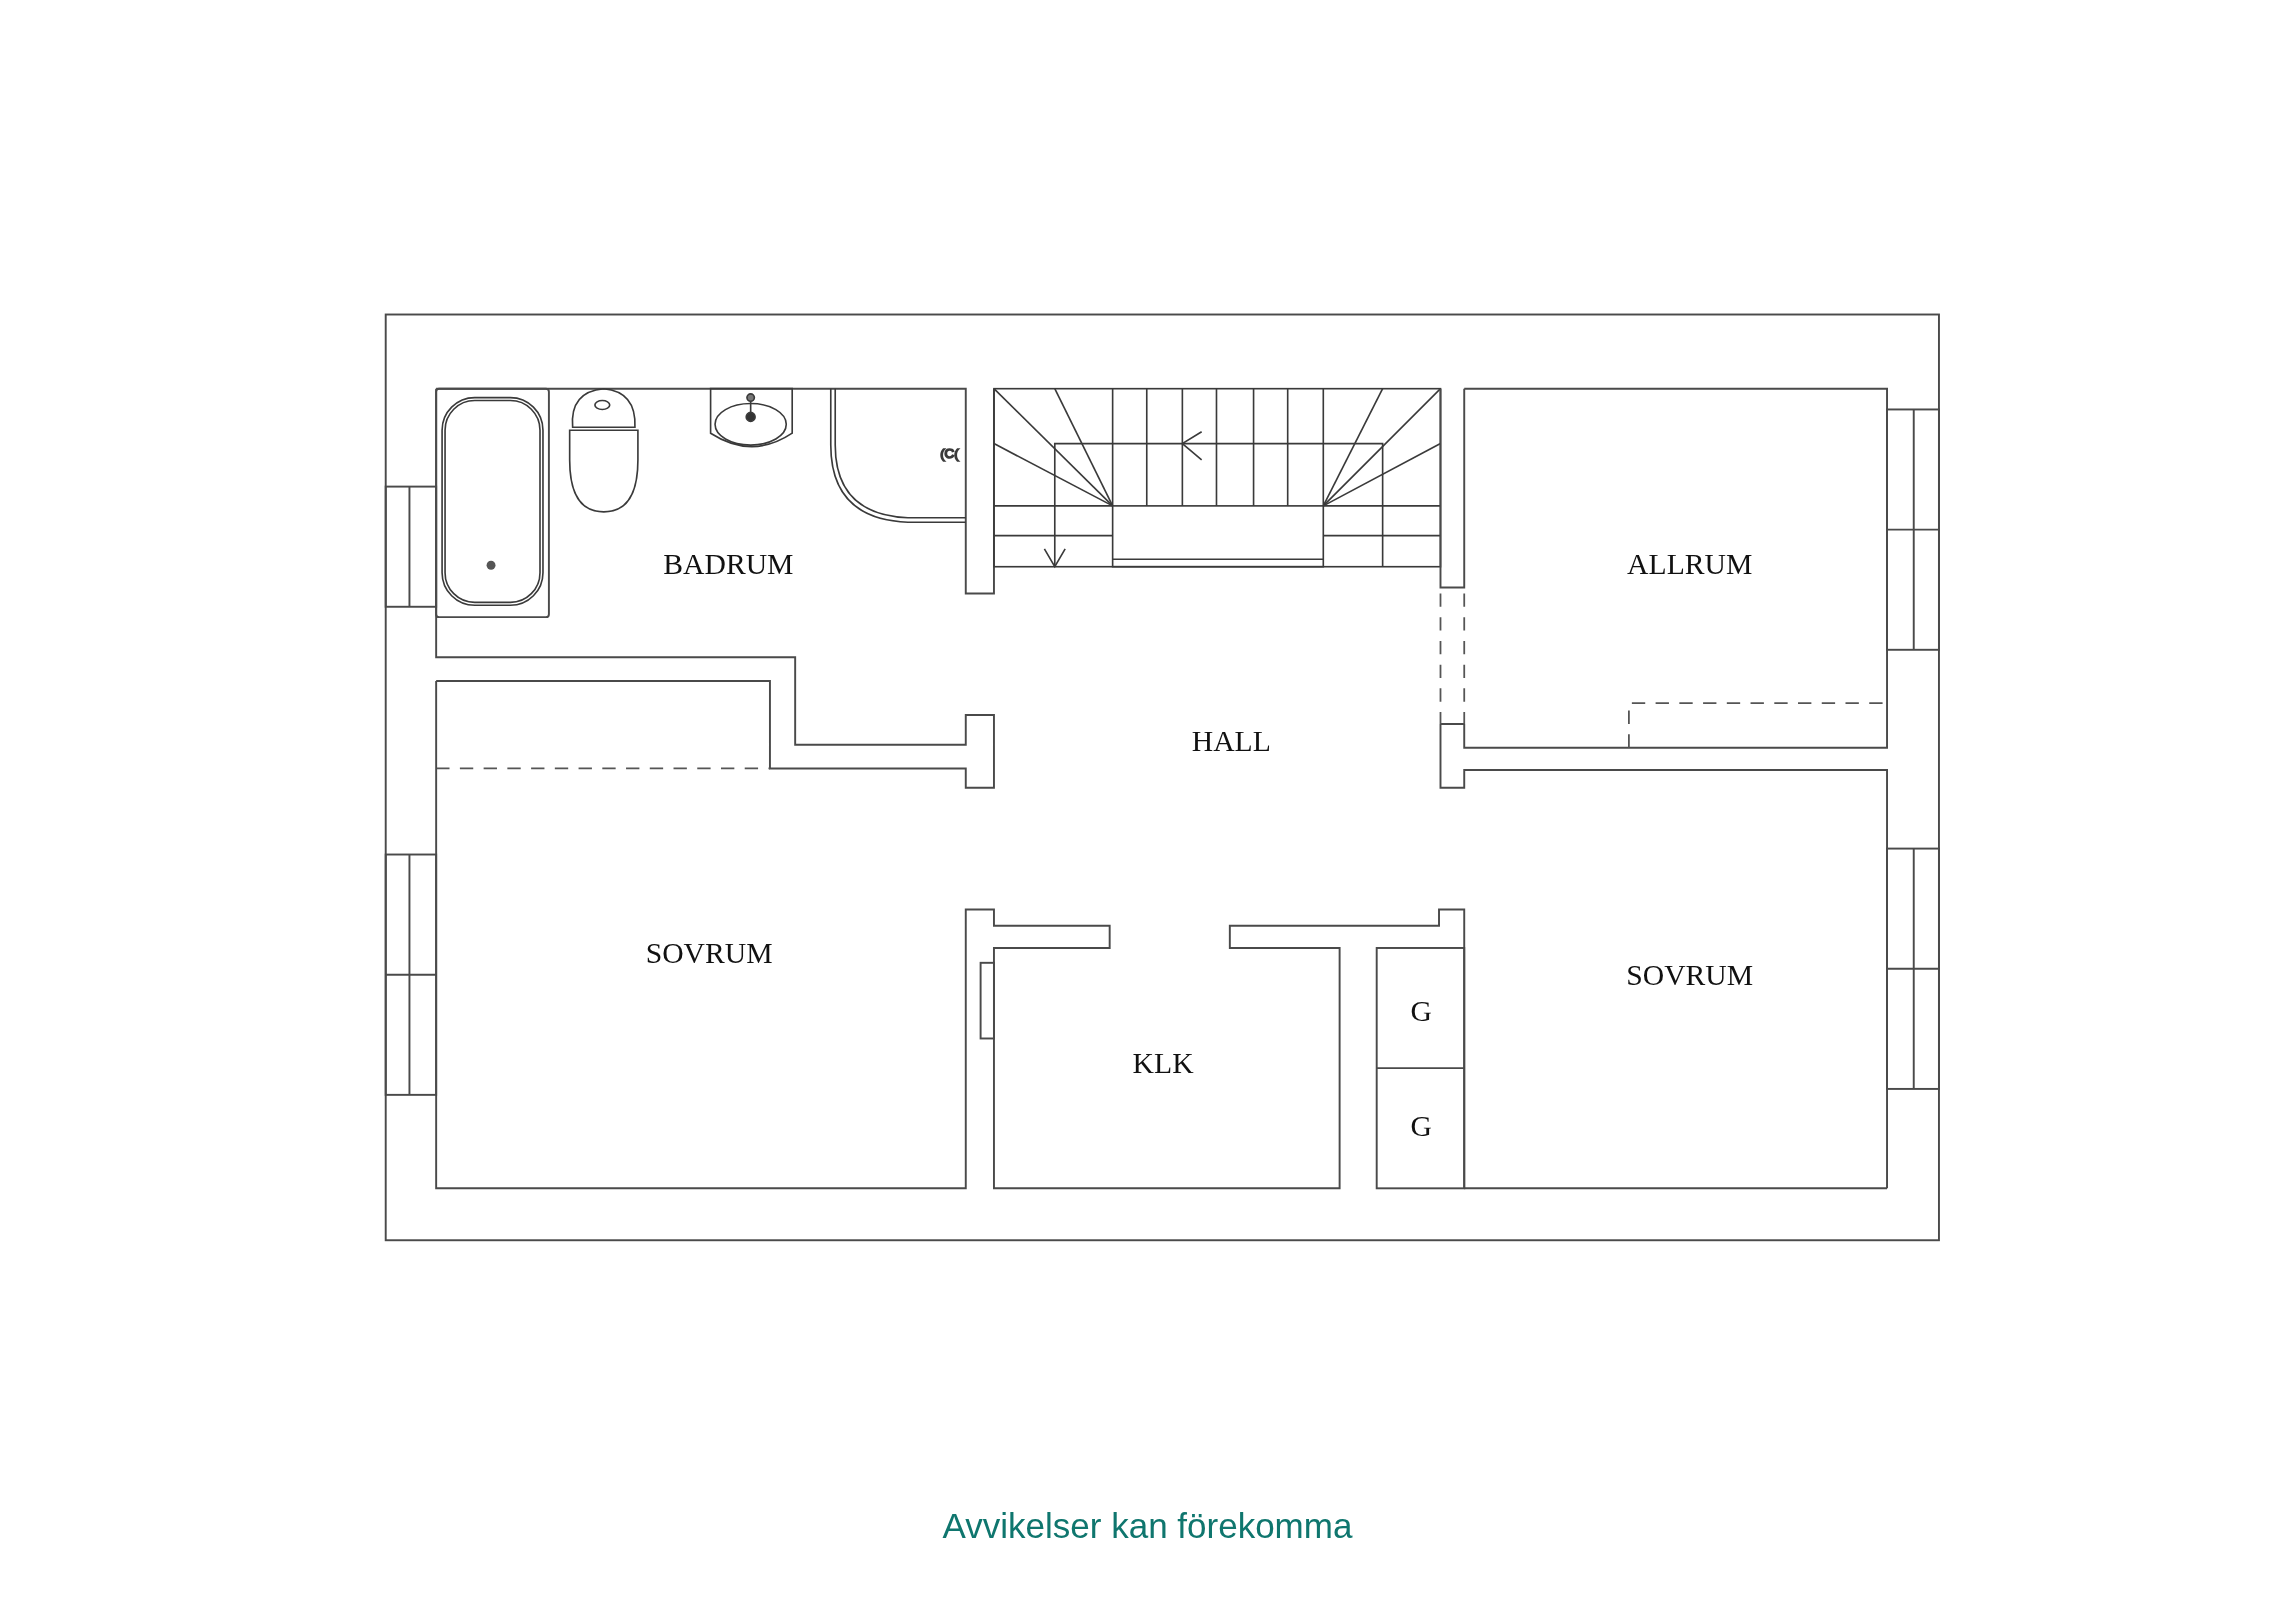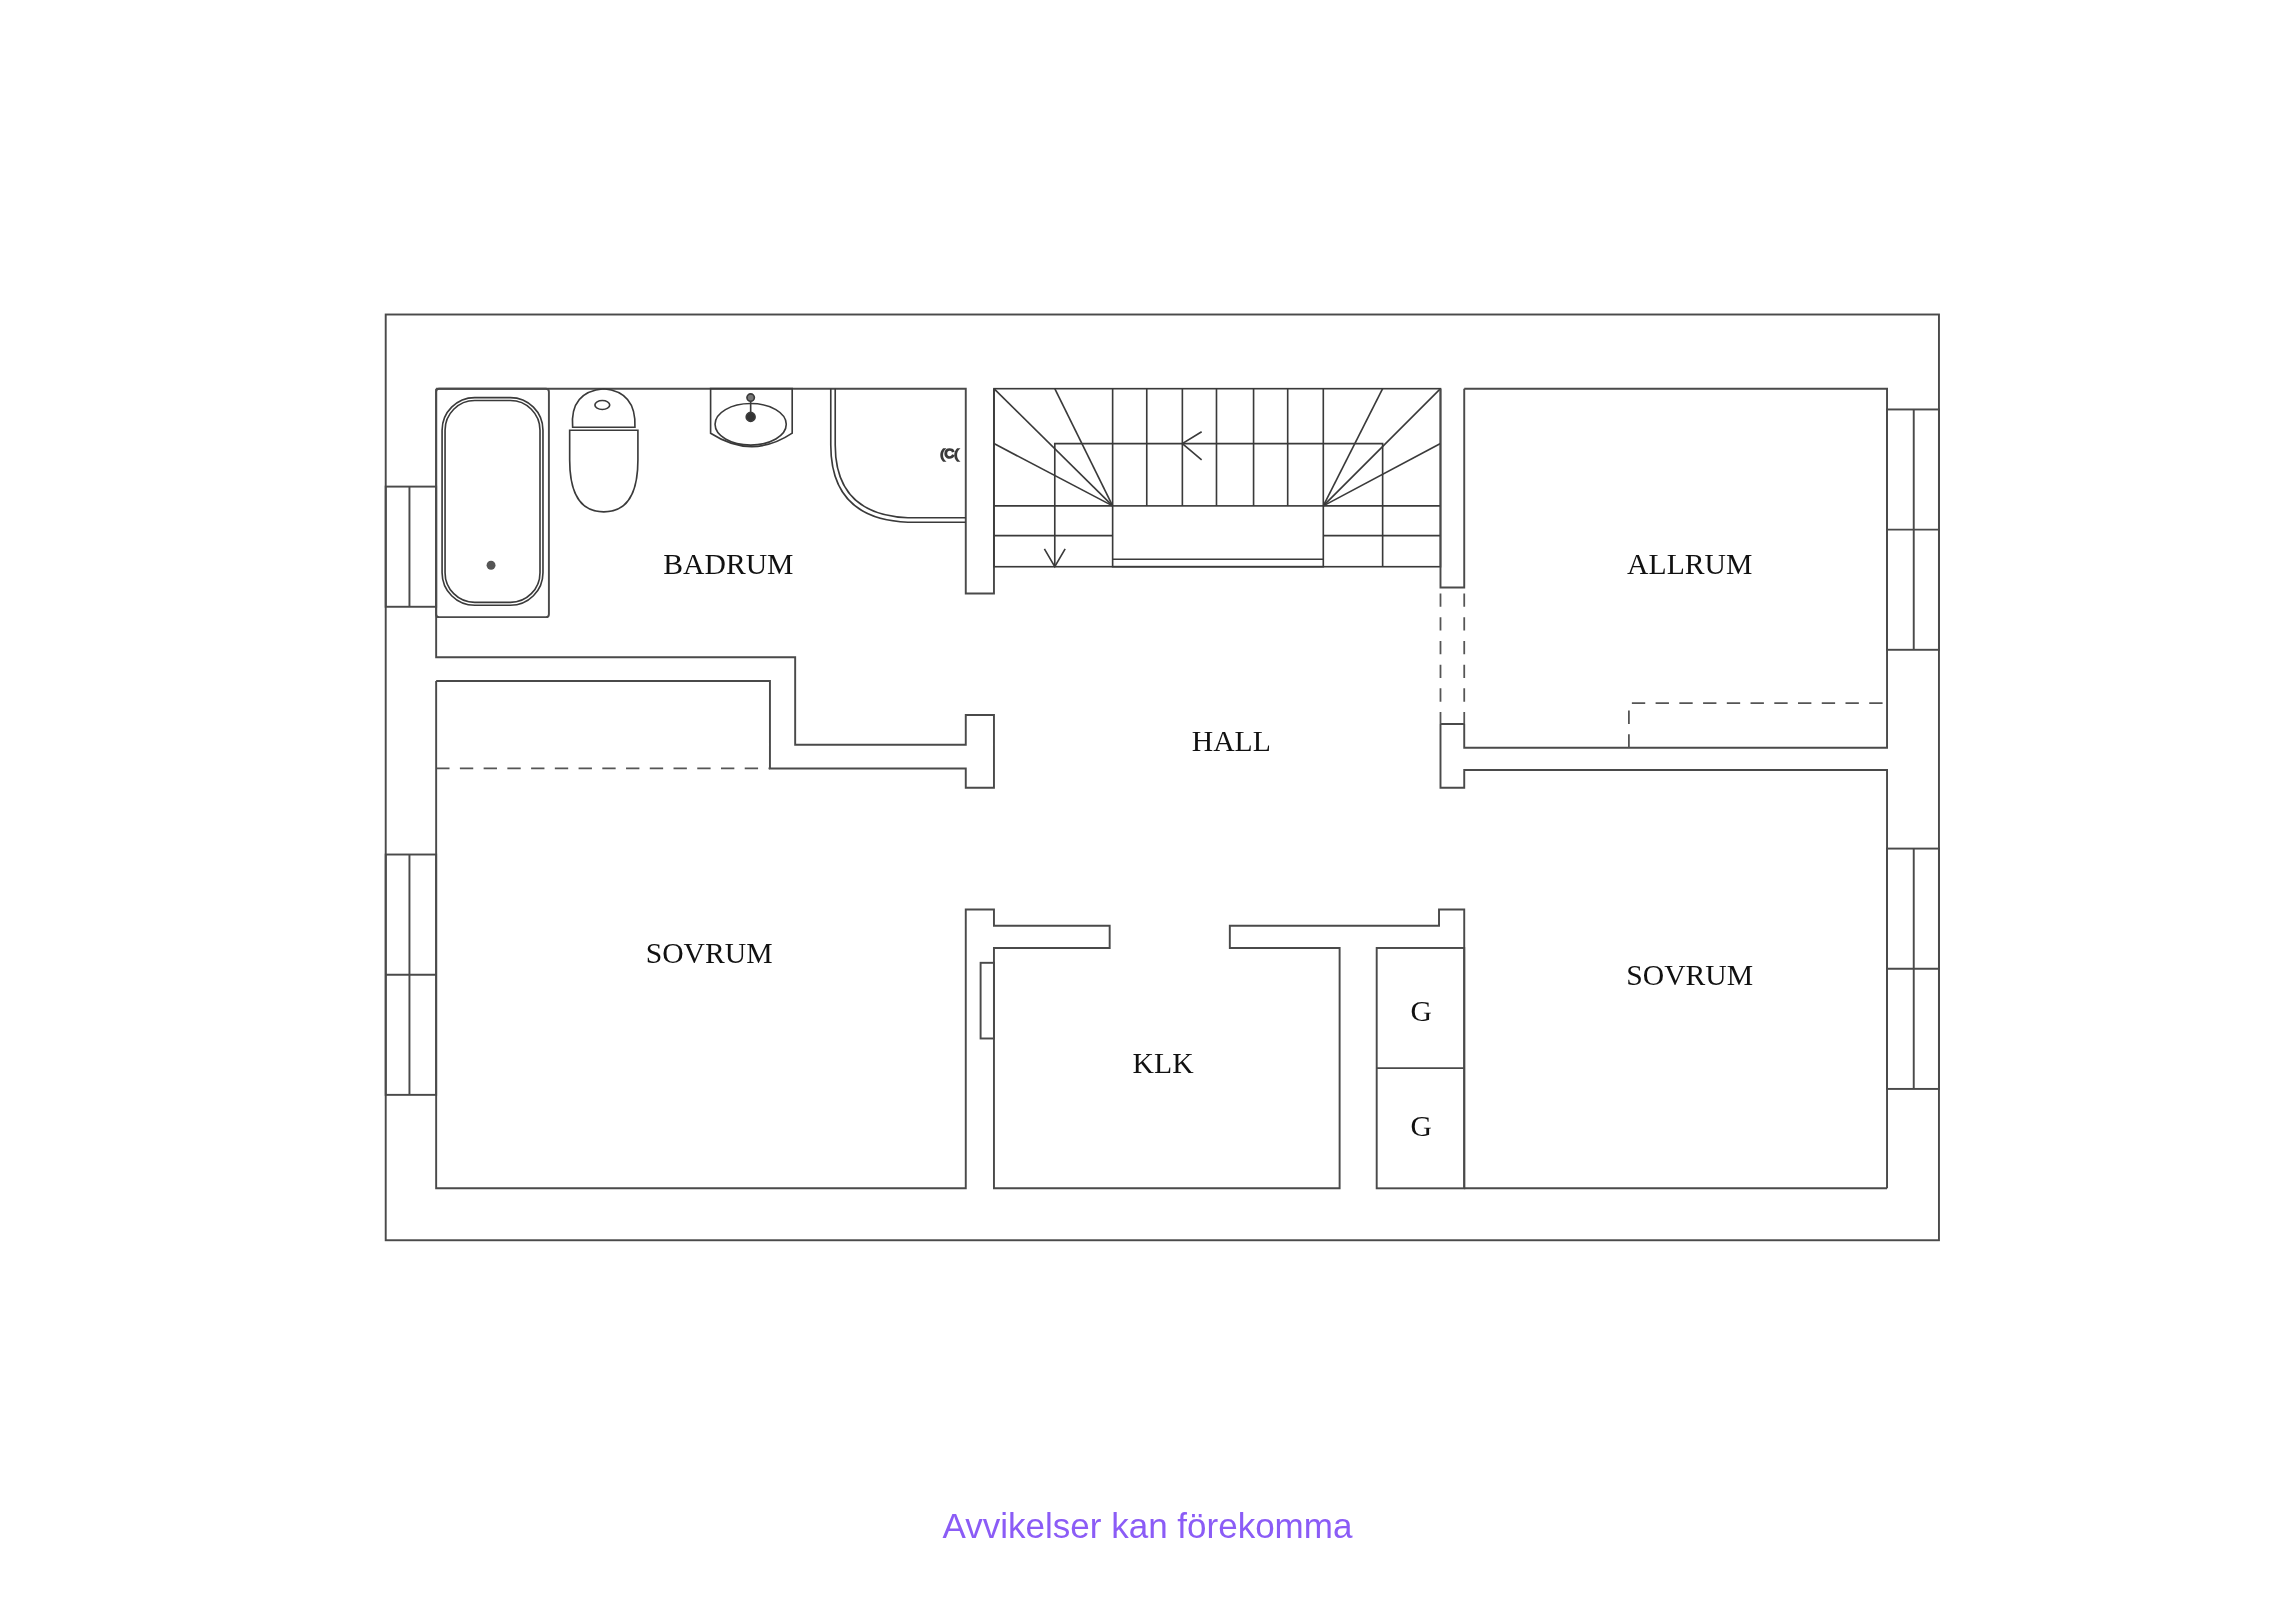--- a/index.html
+++ b/index.html
@@ -3,21 +3,21 @@
 <meta charset="utf-8">
 <style>
   html, body { margin:0; padding:0; background:#ffffff; }
   body { width:2295px; height:1623px; position:relative; overflow:hidden; }
   #plan { position:absolute; left:0; top:0; width:2295px; height:1623px; }
   .w { fill:none; stroke:#4a4a4a; stroke-width:1.3; }
   .t { fill:none; stroke:#3a3a3a; stroke-width:1.1; }
   .d { fill:none; stroke:#555; stroke-width:1.2; stroke-dasharray:9 7; }
   .room-label { font-family:"Liberation Serif", "DejaVu Serif", serif; font-size:20px; fill:#111; text-anchor:middle; }
   .footer { position:absolute; left:0; width:2295px; top:1506px; text-align:center;
-            font-family:"Liberation Sans", "DejaVu Sans", sans-serif; font-size:35px; color:#8b5cf6; }
+            font-family:"Liberation Sans", "DejaVu Sans", sans-serif; font-size:35px; color:#0f766e; }
 </style>
 </head>
 <body>
 
 <svg id="plan" viewBox="0 0 1547 1094" preserveAspectRatio="none">
 
   <rect class="w" x="260" y="212" width="1047" height="624"></rect>
 
   <g class="w">
     <rect x="260" y="328" width="34" height="81"></rect>

